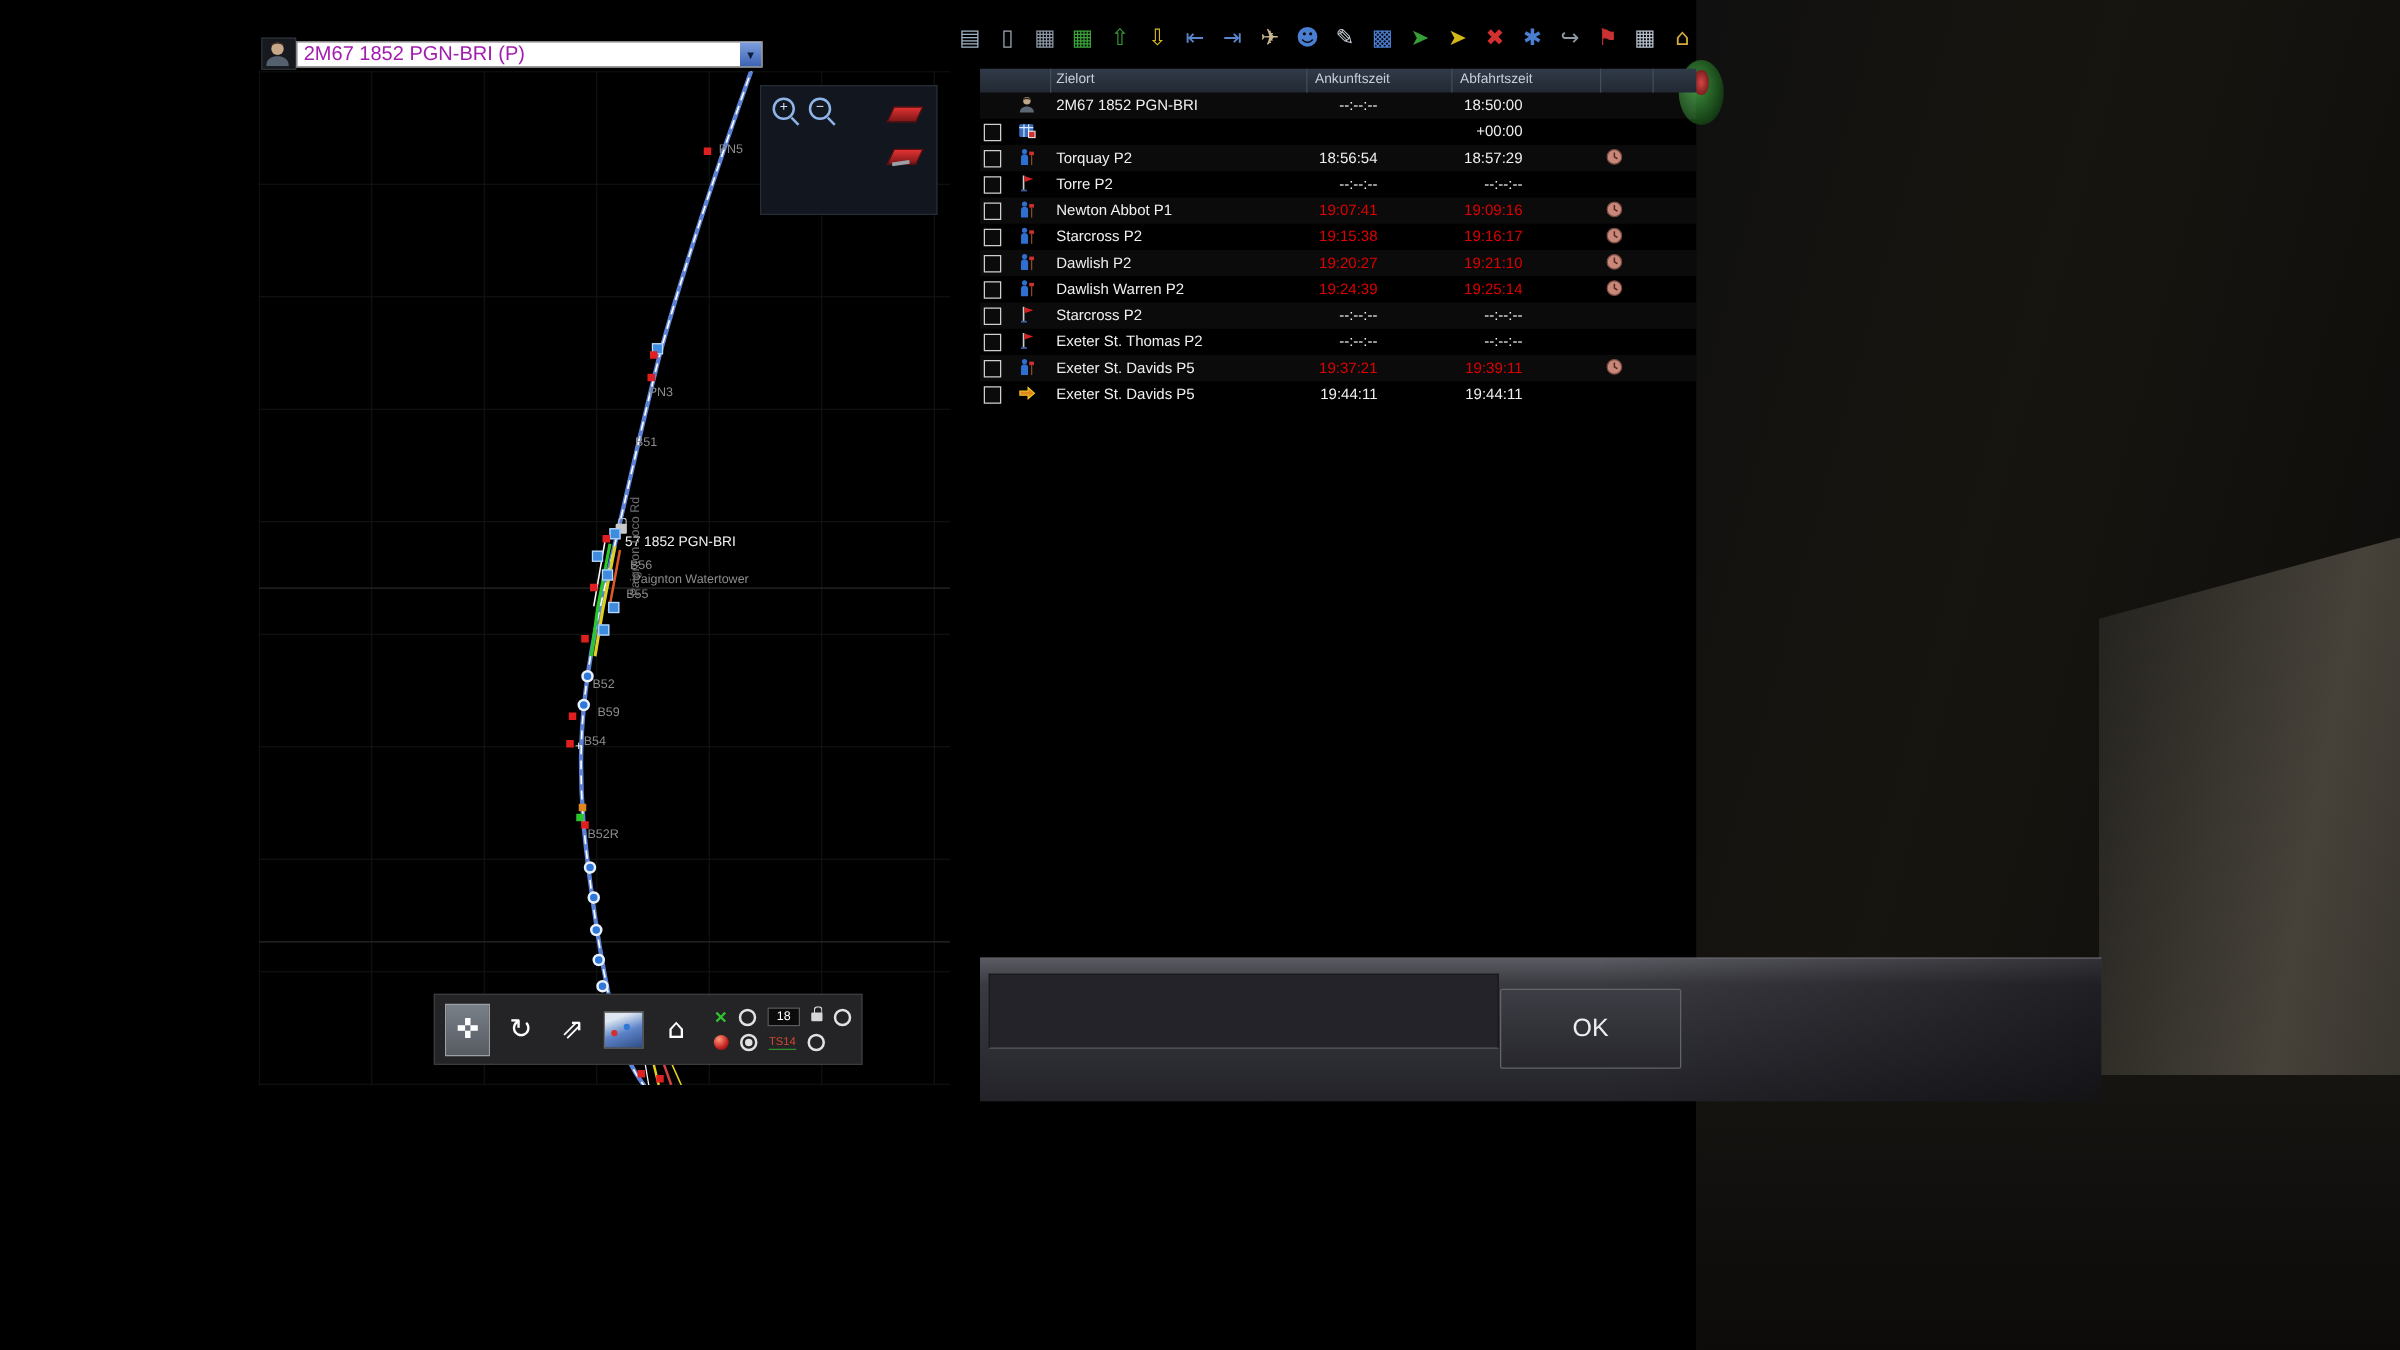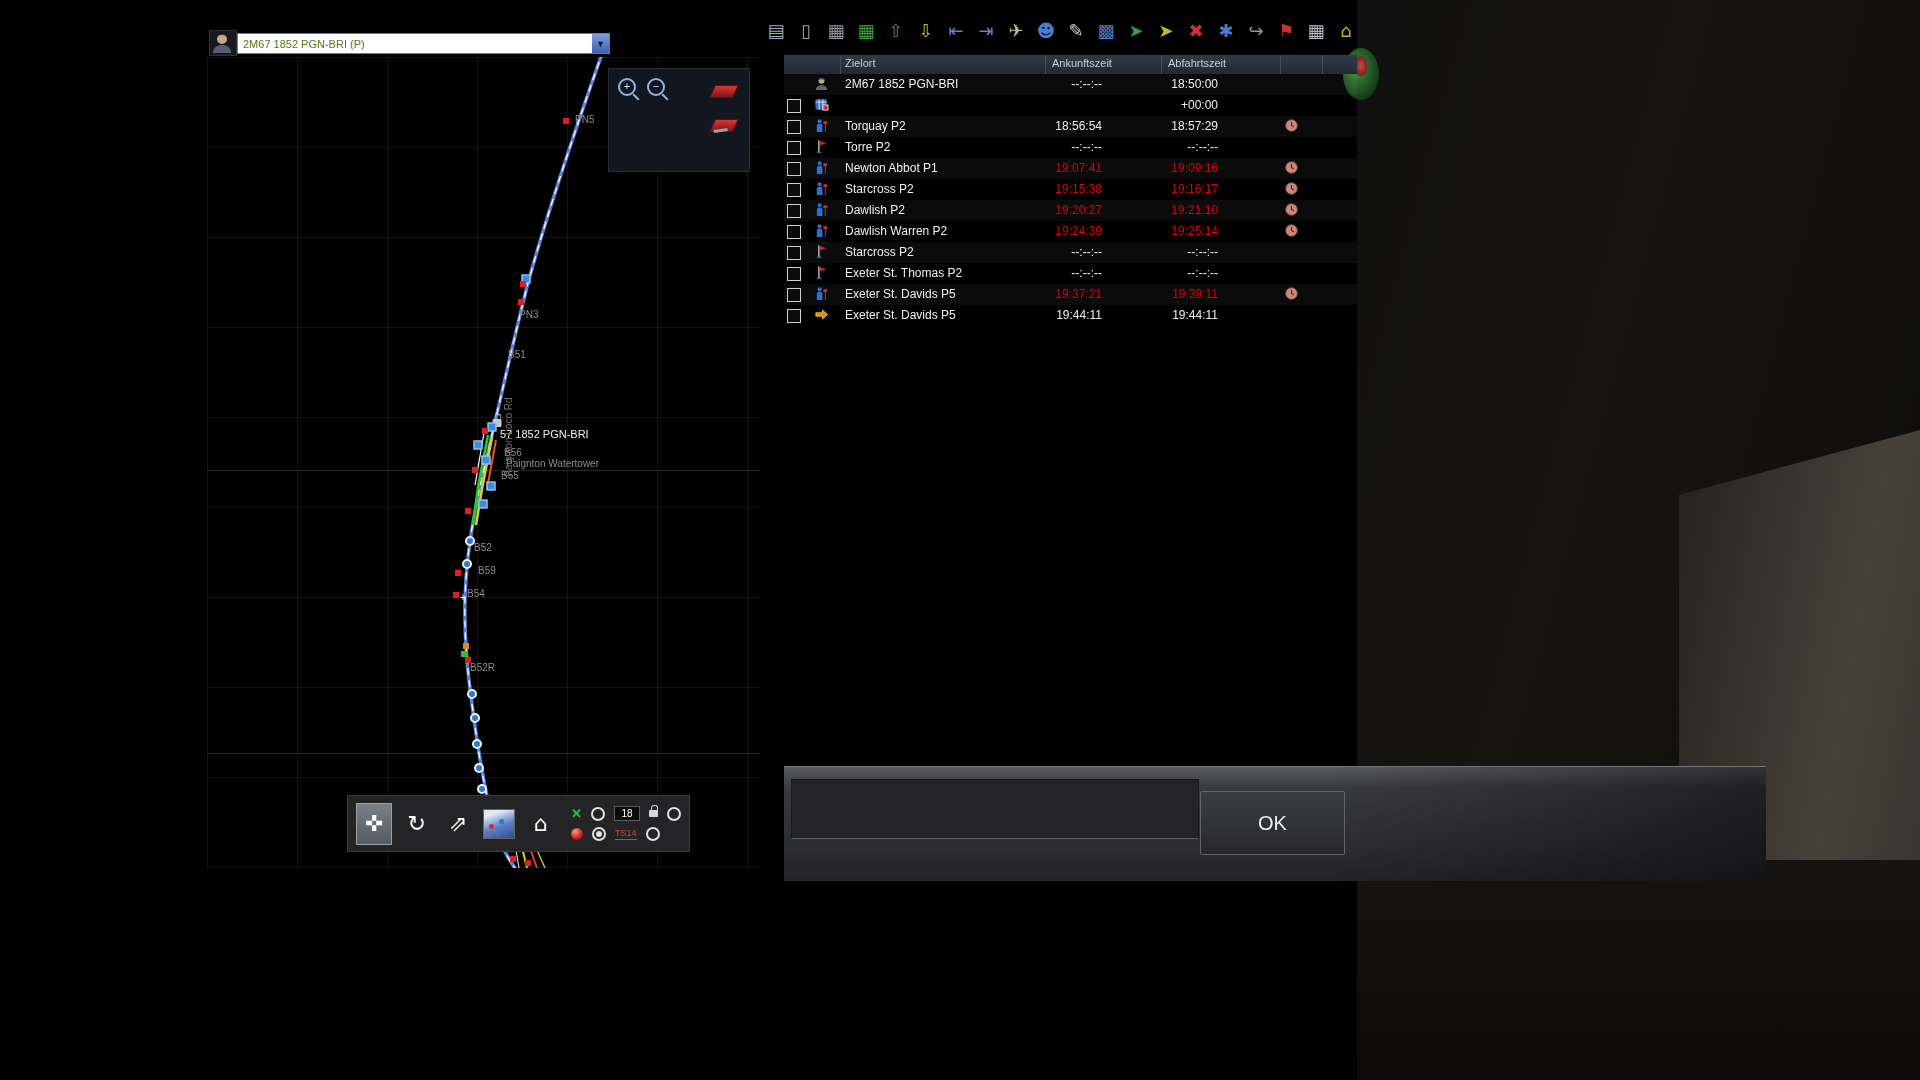--- a/index.html
+++ b/index.html
@@ -13,21 +13,21 @@
     background:radial-gradient(ellipse at 40% 40%,#3f8f3f,#143d14 70%,rgba(0,0,0,0));}
   .scene .signal-red{position:absolute;left:-2px;top:56px;width:12px;height:20px;border-radius:45%;
     background:radial-gradient(#d84545,#571010);}
   .scene .wall{position:absolute;left:322px;top:430px;width:241px;height:650px;
     background:linear-gradient(100deg,#24221e,#46423a 60%,#34312b);clip-path:polygon(0 10%,100% 0,100% 100%,0 100%);}
   .scene .ground{position:absolute;left:0;top:860px;width:563px;height:220px;background:linear-gradient(#161411,#0c0b0a);}
 
   
   .avatar-btn{left:209px;top:30px;width:26px;height:24px;background:#16191d;border:1px solid #2d3137;}
   .dropdown{left:237px;top:33px;width:371px;height:19px;background:#fff;border:1px solid #7a7a7a;display:flex;align-items:center;}
-  .dropdown .val{flex:1;font-size:11px;color:#4d7c0f;padding-left:5px;white-space:nowrap;overflow:hidden;}
+  .dropdown .val{flex:1;font-size:16px;color:#a21caf;padding-left:5px;white-space:nowrap;overflow:hidden;}
   .dropdown .arrow{width:17px;height:100%;background:linear-gradient(#7e9fdd,#3c63b4);color:#0b1d3e;
     font-size:9px;display:flex;align-items:center;justify-content:center;}
 
   
   .toolbar{left:763px;top:16px;height:28px;display:flex;gap:4px;align-items:center;}
   .tb-btn{width:26px;height:26px;display:flex;align-items:center;justify-content:center;
     font-size:18px;font-family:"DejaVu Sans",sans-serif;cursor:pointer;}
 
   
   .map{left:207px;top:57px;width:553px;height:811px;background:#000;overflow:hidden;
@@ -89,21 +89,21 @@
   .trow:nth-child(odd){background:rgba(255,255,255,0.045);}
   .cb{position:absolute;left:3px;top:4px;width:12px;height:12px;border:1px solid #cfcfcf;background:#0b0b0b;}
   .ricon{position:absolute;left:30px;top:2px;width:16px;height:16px;}
   .rname{position:absolute;left:61px;top:3px;color:#f0f0f0;white-space:nowrap;}
   .c-arr{position:absolute;left:240px;top:3px;width:78px;text-align:right;color:#f0f0f0;}
   .c-dep{position:absolute;left:356px;top:3px;width:78px;text-align:right;color:#f0f0f0;}
   .late{color:#e00000;}
   .rclock{position:absolute;left:500px;top:2px;width:16px;height:16px;}
 
   
-  .bottom-panel{left:784px;top:766px;width:982px;height:114px;
+  .bottom-panel{left:784px;top:766px;width:897px;height:114px;
     background:linear-gradient(#5a5a62,#3a3a41 18%,#2c2c33 70%,#232329);border-top:1px solid #74747c;}
   .bottom-panel .shade{position:absolute;right:0;top:0;width:45%;height:100%;
     background:linear-gradient(90deg,rgba(0,0,0,0),rgba(0,0,0,0.45));}
   .inset{position:absolute;left:7px;top:12px;width:406px;height:58px;background:#232329;
     border:1px solid #18181d;border-bottom-color:#5a5a62;}
   .ok-btn{position:absolute;left:416px;top:24px;width:143px;height:62px;
     background:linear-gradient(#3d3d45,#27272d);border:1px solid #63636b;border-radius:2px;
     color:#ecedef;font-size:20px;display:flex;align-items:center;justify-content:center;cursor:pointer;}
 </style>
 </head>

